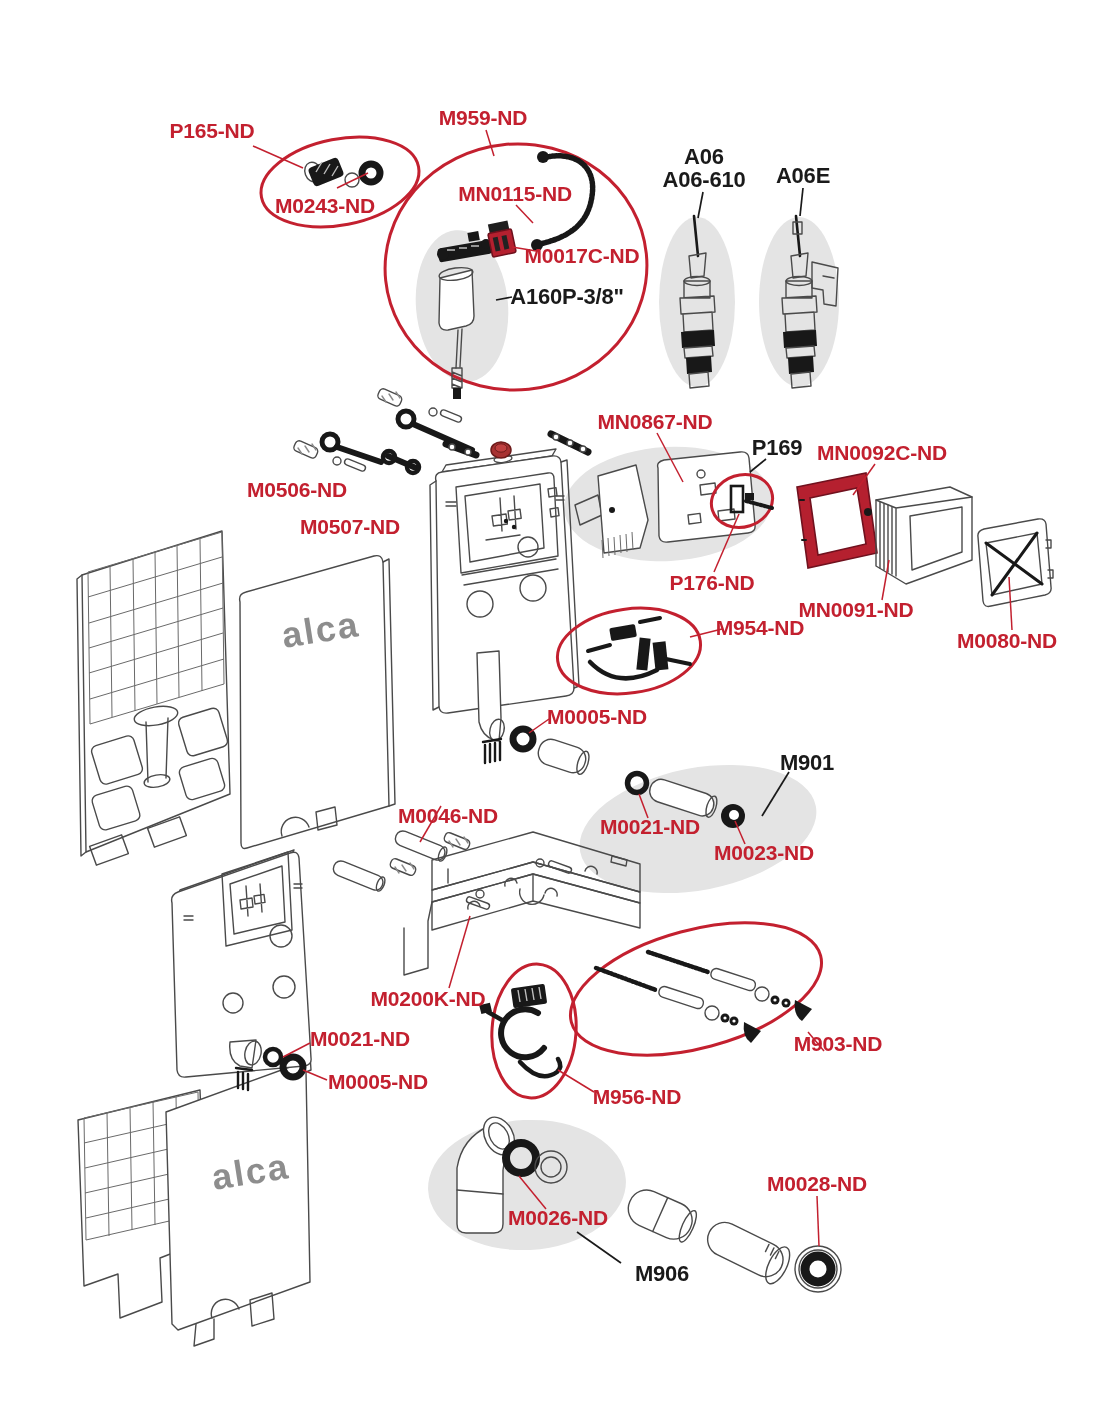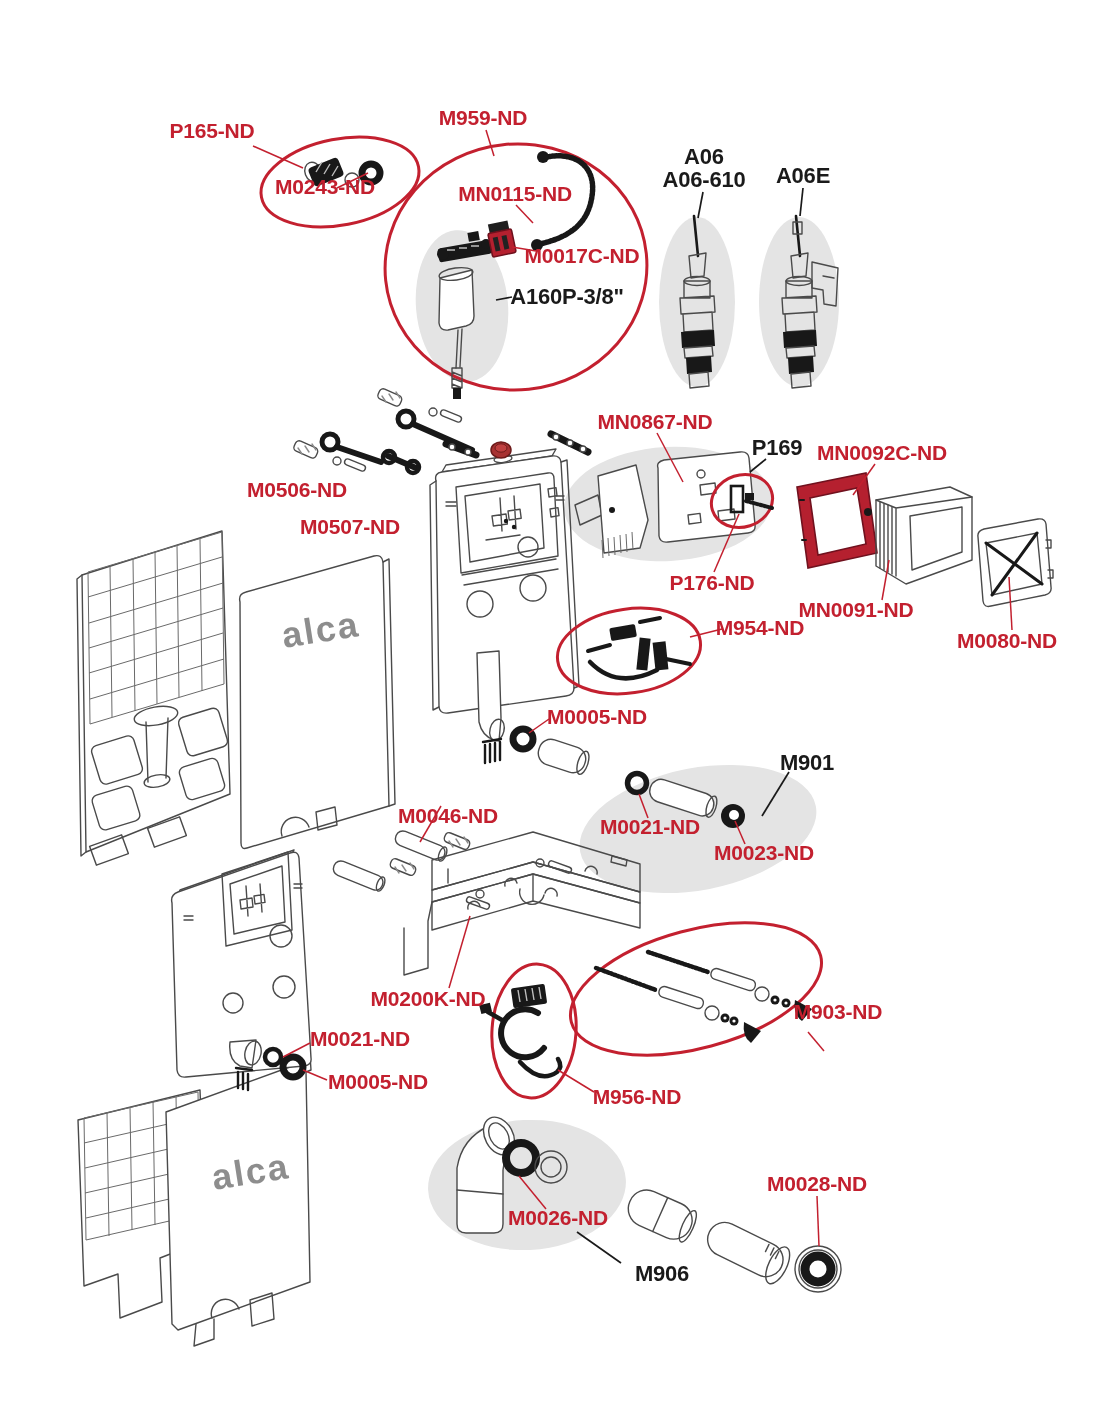--- a/index.html
+++ b/index.html
@@ -398,21 +398,21 @@
     <path d="M512,297 L496,300"></path>
     <path d="M703,192 L698,218"></path>
     <path d="M803,188 L800,216"></path>
     <path d="M766,459 L750,472"></path>
     <path d="M789,772 L762,816"></path>
     <path d="M621,1263 L577,1232"></path>
   </g>
 </svg>
 
 <div class="lbl red" style="left:212px;top:131px">P165-ND</div>
-<div class="lbl red" style="left:325px;top:187px">M0243-ND</div>
+<div class="lbl red" style="left:325px;top:206px">M0243-ND</div>
 <div class="lbl red" style="left:483px;top:118px">M959-ND</div>
 <div class="lbl red" style="left:515px;top:194px">MN0115-ND</div>
 <div class="lbl red" style="left:582px;top:256px">M0017C-ND</div>
 <div class="lbl blk" style="left:567px;top:297px">A160P-3/8"</div>
 <div class="lbl blk" style="left:704px;top:157px">A06</div>
 <div class="lbl blk" style="left:704px;top:180px">A06-610</div>
 <div class="lbl blk" style="left:803px;top:176px">A06E</div>
 <div class="lbl red" style="left:655px;top:422px">MN0867-ND</div>
 <div class="lbl blk" style="left:777px;top:448px">P169</div>
 <div class="lbl red" style="left:882px;top:453px">MN0092C-ND</div>
@@ -424,18 +424,18 @@
 <div class="lbl red" style="left:760px;top:628px">M954-ND</div>
 <div class="lbl red" style="left:597px;top:717px">M0005-ND</div>
 <div class="lbl blk" style="left:807px;top:763px">M901</div>
 <div class="lbl red" style="left:650px;top:827px">M0021-ND</div>
 <div class="lbl red" style="left:764px;top:853px">M0023-ND</div>
 <div class="lbl red" style="left:448px;top:816px">M0046-ND</div>
 <div class="lbl red" style="left:428px;top:999px">M0200K-ND</div>
 <div class="lbl red" style="left:360px;top:1039px">M0021-ND</div>
 <div class="lbl red" style="left:378px;top:1082px">M0005-ND</div>
 <div class="lbl red" style="left:637px;top:1097px">M956-ND</div>
-<div class="lbl red" style="left:838px;top:1012px">M903-ND</div>
+<div class="lbl red" style="left:838px;top:1044px">M903-ND</div>
 <div class="lbl red" style="left:558px;top:1218px">M0026-ND</div>
 <div class="lbl blk" style="left:662px;top:1274px">M906</div>
 <div class="lbl red" style="left:817px;top:1184px">M0028-ND</div>
 
 </div>
 
 </body></html>

